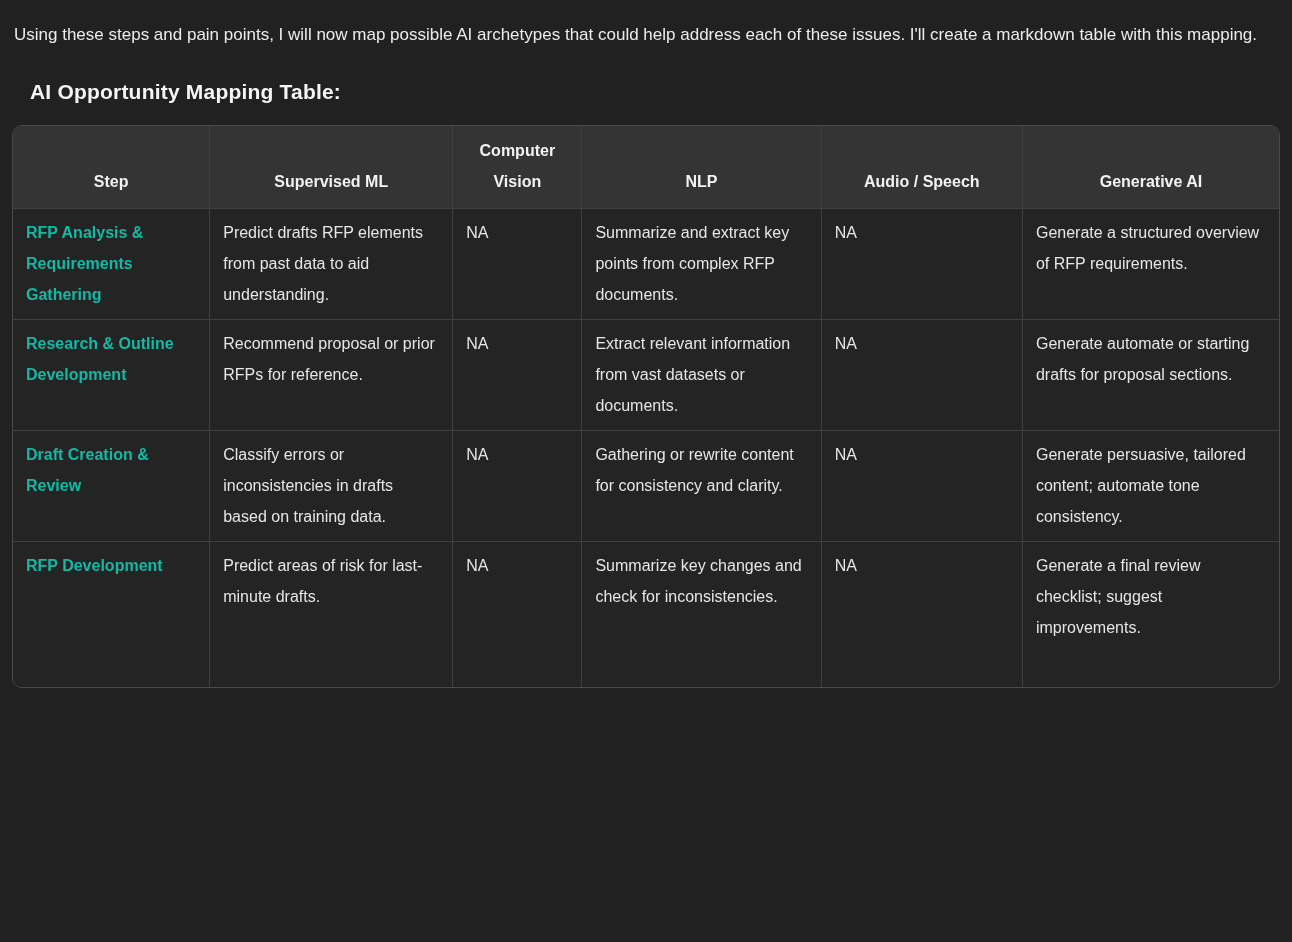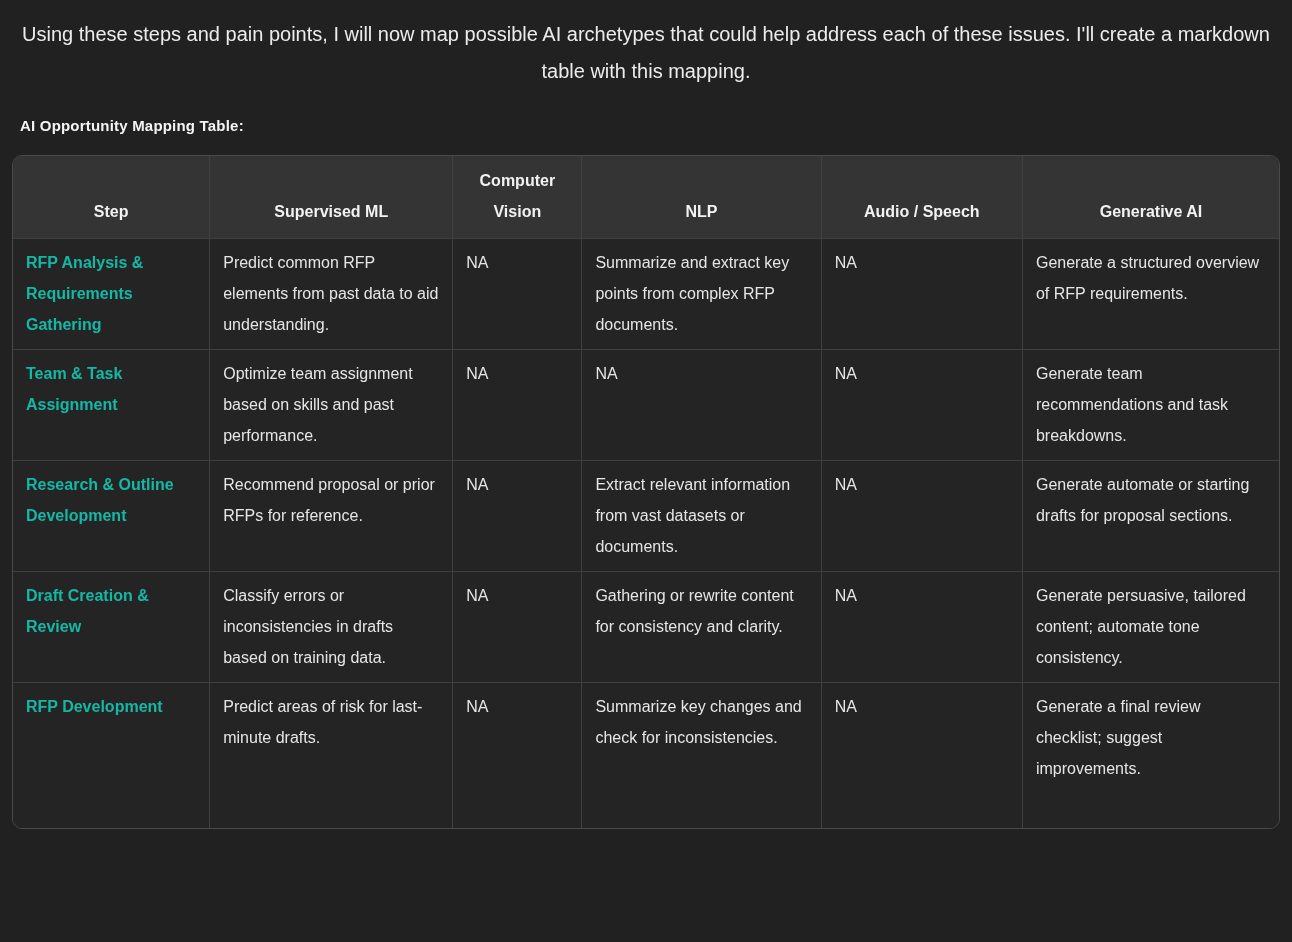--- a/index.html
+++ b/index.html
@@ -18,33 +18,32 @@
     height:942px;
     background:var(--page-bg);
     color:var(--text-main);
     font-family:"Liberation Sans","DejaVu Sans",sans-serif;
     overflow:hidden;
   }
   .message{
     padding:16px 14px 0 14px;
   }
   .intro{
-    font-size:20px;
+    font-size:17px;
     line-height:37px;
     font-weight:400;
     color:var(--text-main);
     margin:0;
     max-width:1264px;
-    text-align:center;
   }
   .heading{
-    font-size:15px;
+    font-size:21px;
     font-weight:700;
     color:#f5f5f5;
-    margin:27px 0 0 6px;
+    margin:27px 0 0 16px;
     letter-spacing:0.2px;
   }
   .table-wrap{
     margin:21px 12px 0 12px;
     border:1px solid var(--outer-border);
     border-radius:10px;
     overflow:hidden;
     background:var(--table-body-bg);
   }
   table{
@@ -110,33 +109,25 @@
           <th>Supervised ML</th>
           <th>Computer Vision</th>
           <th>NLP</th>
           <th>Audio / Speech</th>
           <th>Generative AI</th>
         </tr>
     </thead>
     <tbody id="table-body">
         <tr>
           <td class="step-cell">RFP Analysis &amp; Requirements Gathering</td>
-          <td>Predict common RFP elements from past data to aid understanding.</td>
+          <td>Predict drafts RFP elements from past data to aid understanding.</td>
           <td>NA</td>
           <td>Summarize and extract key points from complex RFP documents.</td>
           <td>NA</td>
           <td>Generate a structured overview of RFP requirements.</td>
-        </tr>
-        <tr>
-          <td class="step-cell">Team &amp; Task Assignment</td>
-          <td>Optimize team assignment based on skills and past performance.</td>
-          <td>NA</td>
-          <td>NA</td>
-          <td>NA</td>
-          <td>Generate team recommendations and task breakdowns.</td>
         </tr>
         <tr>
           <td class="step-cell">Research &amp; Outline Development</td>
           <td>Recommend proposal or prior RFPs for reference.</td>
           <td>NA</td>
           <td>Extract relevant information from vast datasets or documents.</td>
           <td>NA</td>
           <td>Generate automate or starting drafts for proposal sections.</td>
         </tr>
         <tr>

